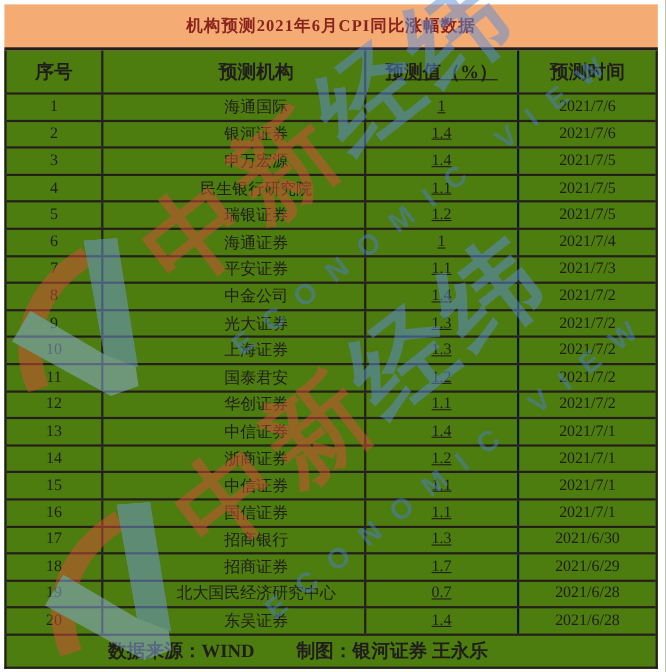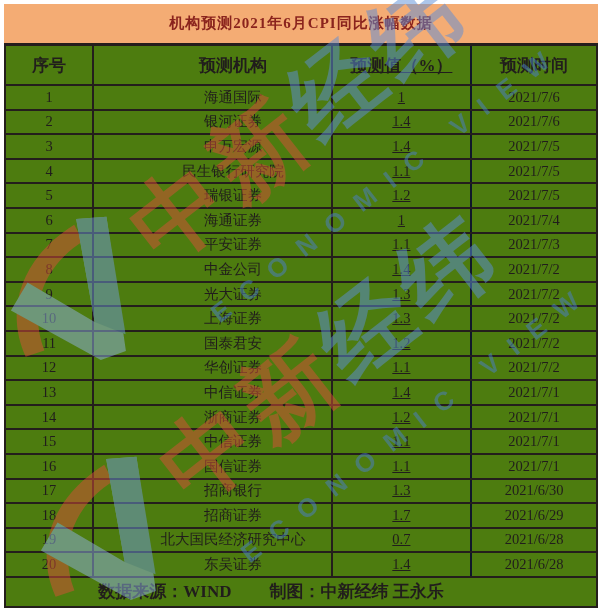--- a/index.html
+++ b/index.html
@@ -181,21 +181,21 @@
     </div>
     <div class="row">
       <div class="c c1">20</div>
       <div class="c c2">东吴证券</div>
       <div class="c c3">1.4</div>
       <div class="c c4">2021/6/28</div>
     </div>
 
     <div class="frow">
       <span>数据来源：WIND</span>
-      <span>制图：中新经纬 王永乐</span>
+      <span>制图：银河证券 王永乐</span>
     </div>
   </div>
 
   <div class="wm wmA">
     <div class="wmline1">
       <svg class="wmlogo" viewBox="0 0 190 190">
         <path d="M8,118 C22,60 74,22 150,30 L146,52 C84,46 44,80 30,126 Z" fill="#D94F38"></path>
         <path d="M28,64 L64,50 L98,136 L156,26 L186,46 L106,186 L76,176 Z" fill="#8FB2E2"></path>
         <path d="M98,136 L156,26 L186,46 L118,170 Z" fill="#6f9bd8"></path>
       </svg>

